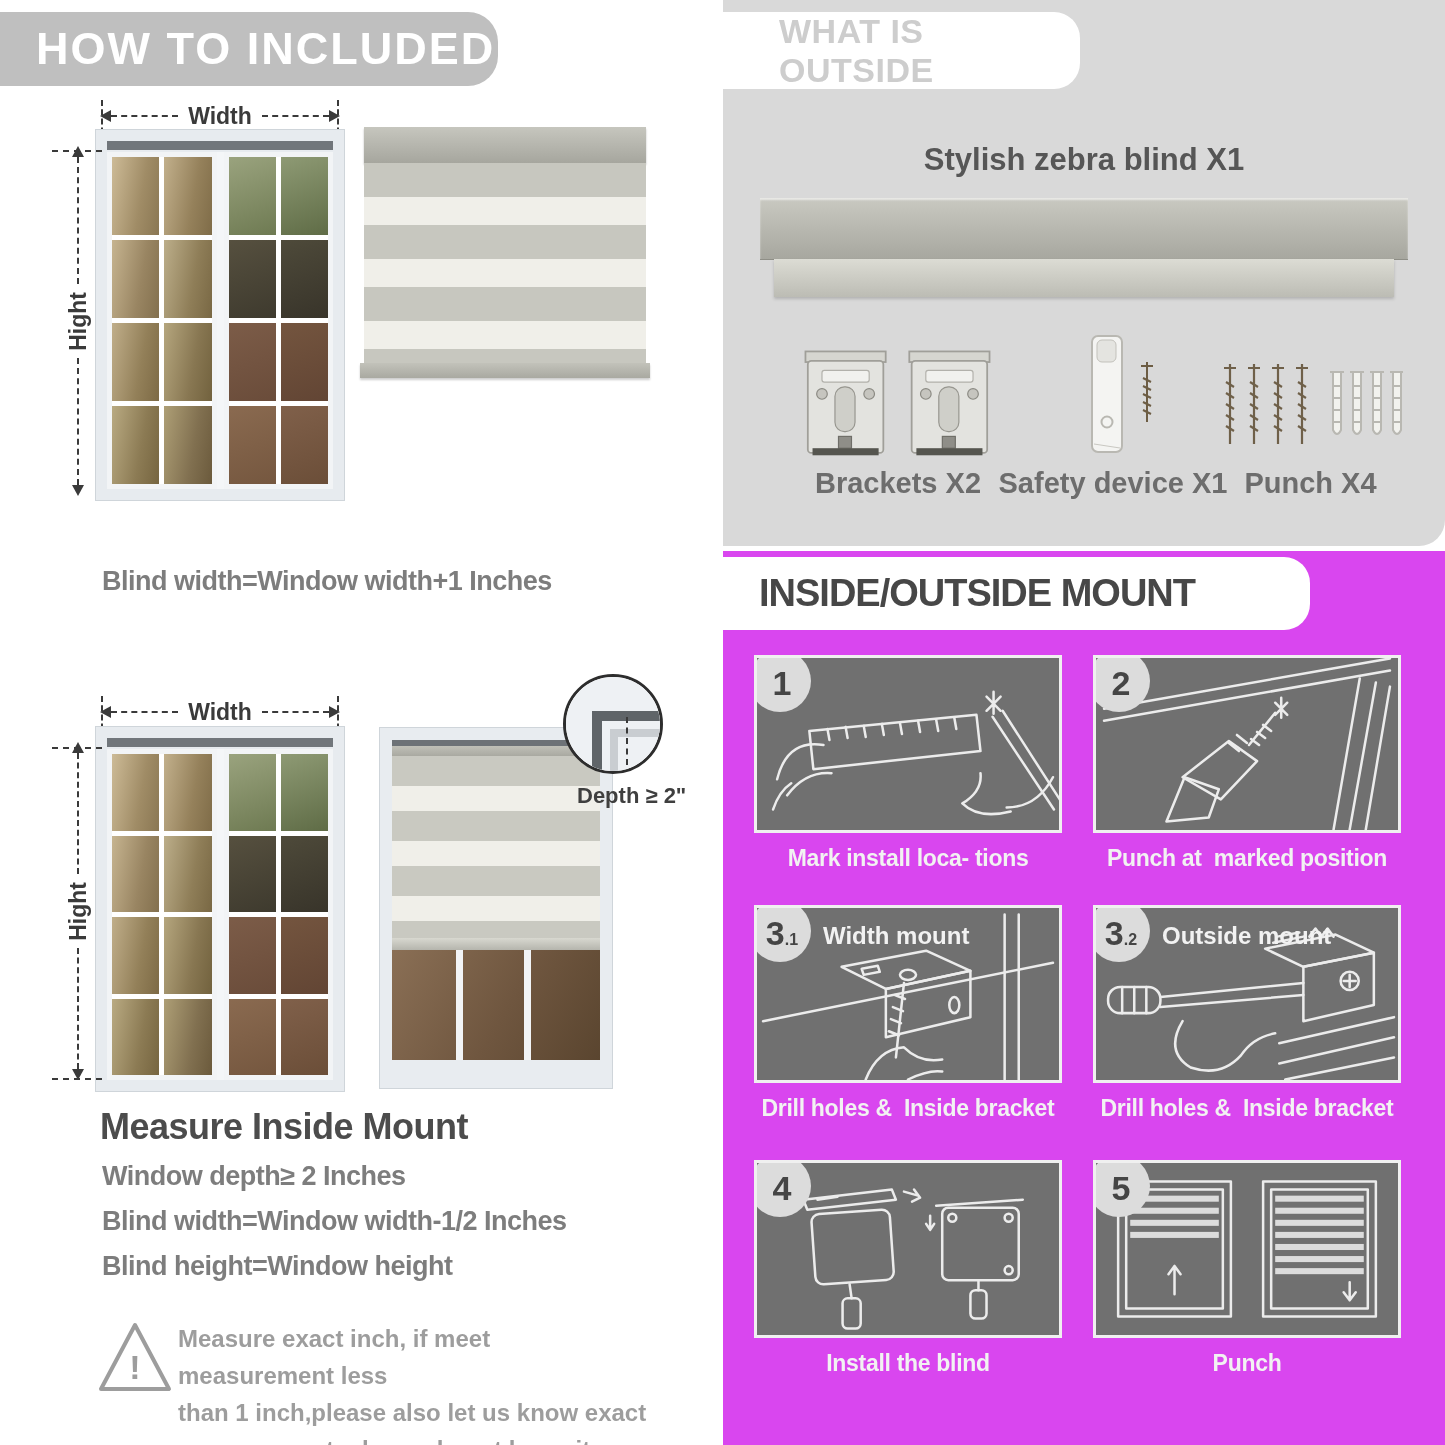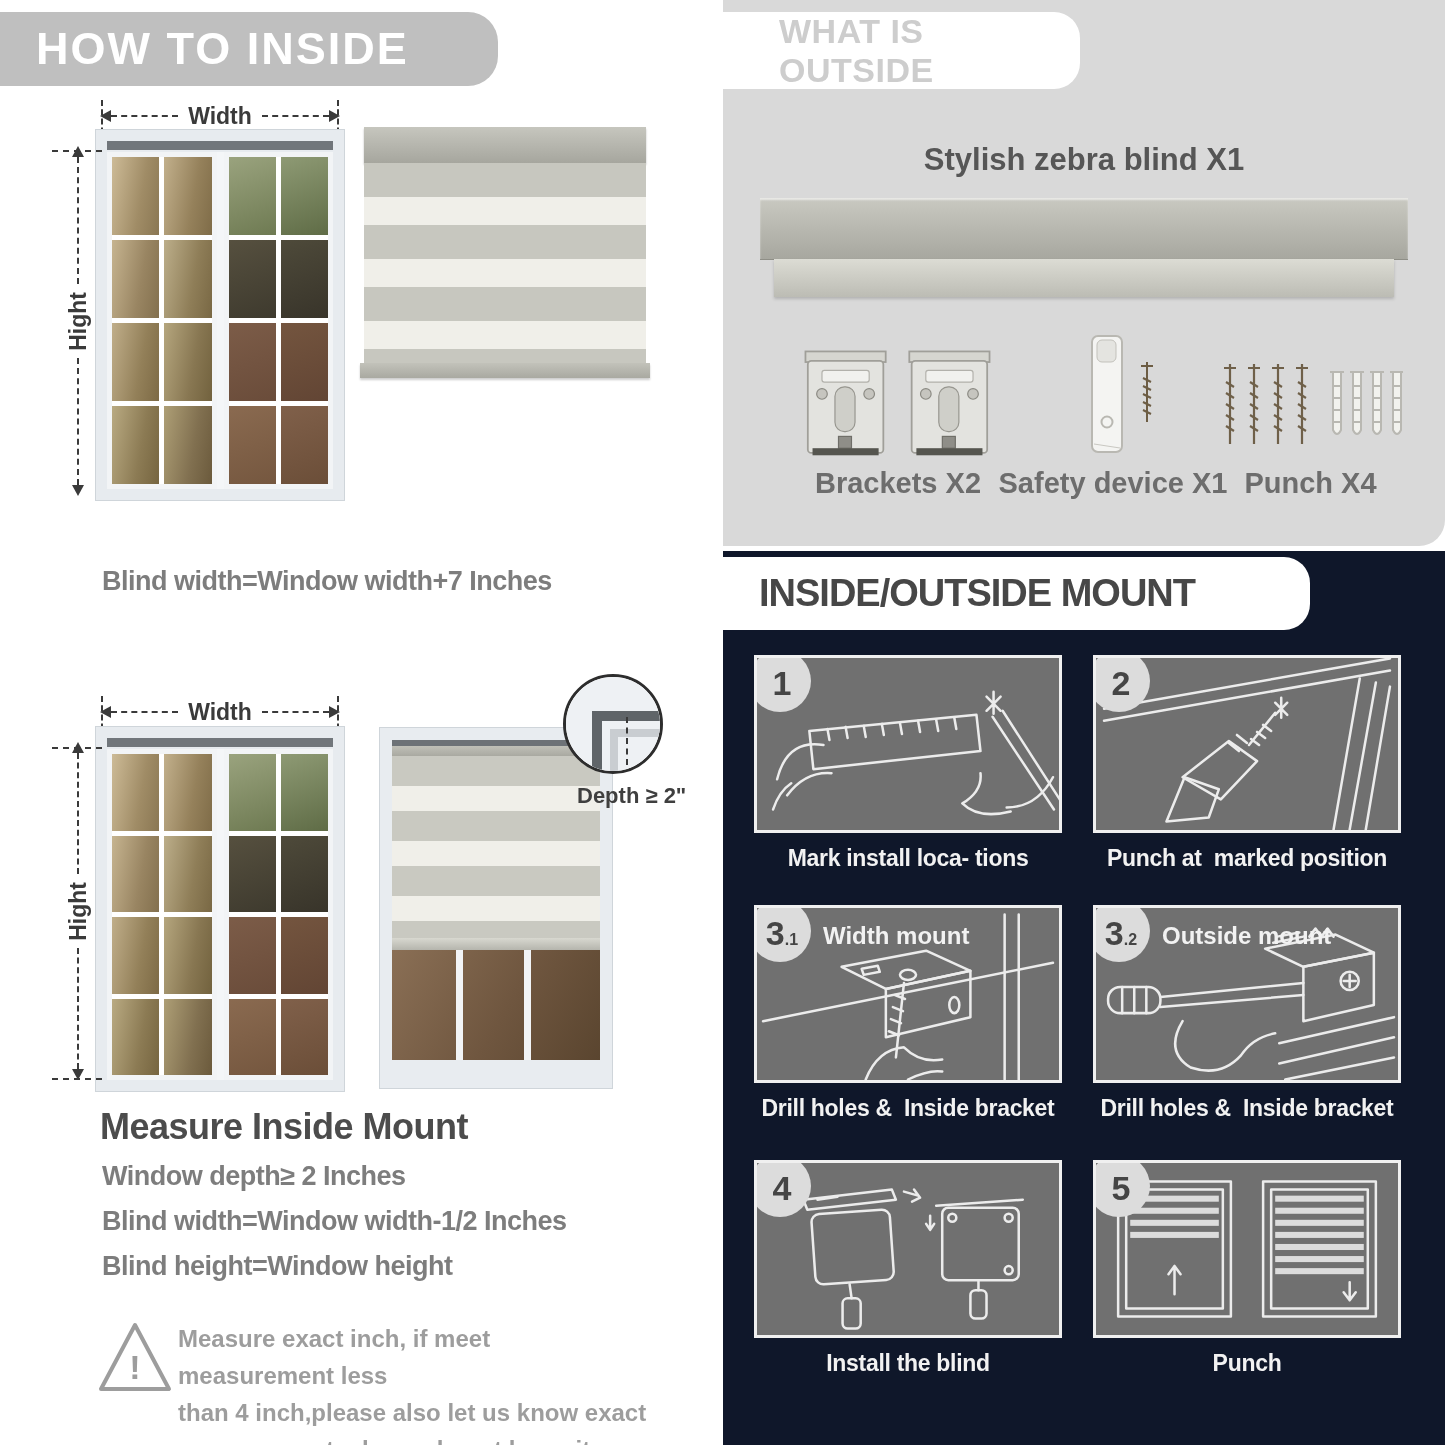--- a/index.html
+++ b/index.html
@@ -86,21 +86,21 @@
   .pill-included{left:0;top:12px;width:357px;height:77px;padding-left:56px;}
   .pill-included span{font-size:34px;font-weight:bold;color:#cdcdcd;letter-spacing:0.5px;}
   .product-lab{left:0;top:142px;width:722px;text-align:center;font-size:31px;font-weight:bold;color:#565656;}
   .bar1{left:37px;top:198px;width:648px;height:61px;background:linear-gradient(180deg,#c9c9c1,#a7a79f);
         box-shadow:0 1px 0 #8f8f87, inset 0 2px 2px rgba(255,255,255,.6);}
   .bar2{left:51px;top:259px;width:620px;height:38px;background:linear-gradient(180deg,#dcdcd4,#bcbcb4);
         box-shadow:0 2px 3px rgba(0,0,0,.18);}
   .comp-lab{font-size:29px;font-weight:bold;color:#6d6d6d;text-align:center;}
 
   
-  .panel-mount{left:723px;top:551px;width:722px;height:894px;background:#0f172a;}
+  .panel-mount{left:723px;top:551px;width:722px;height:894px;background:#d946ef;}
   .pill-mount{left:0;top:6px;width:587px;height:73px;padding-left:36px;}
   .pill-mount span{font-size:38px;font-weight:bold;color:#474747;letter-spacing:-1px;}
   .cell{position:absolute;width:308px;}
   .tile{position:relative;width:308px;height:178px;background:#707070;border:3px solid #f0f0f0;
         box-sizing:border-box;overflow:hidden;}
   .tile svg.art{position:absolute;inset:0;width:100%;height:100%;}
   .badge{position:absolute;top:-8px;left:-8px;width:62px;height:62px;border-radius:50%;background:#dcdcdc;
          display:flex;align-items:center;justify-content:center;}
   .badge .b-main{font-size:34px;font-weight:bold;color:#454545;padding-top:4px;padding-left:4px;}
   .badge .b-sub{font-size:16px;font-weight:bold;color:#454545;padding-top:18px;}
@@ -108,21 +108,21 @@
   .caption{margin-top:12px;font-size:23px;font-weight:bold;color:#f2f2f2;letter-spacing:-0.3px;white-space:pre-wrap;text-align:center;}
 
   .lineart{stroke:#ececec;fill:none;stroke-width:2.5;stroke-linecap:round;stroke-linejoin:round;}
 </style>
 </head>
 <body>
 
 <div class="page">
 
   <div class="abs band-left">
-    <span>HOW TO INSIDE</span>
+    <span>HOW TO INCLUDED</span>
   </div>
 
   <div class="abs harrow" style="left:100px;top:104px;width:240px;">
     <div class="tri-l"></div>
     <div class="dash"></div>
     <div class="lab">Width</div>
     <div class="dash"></div>
     <div class="tri-r"></div>
   </div>
   <div class="abs vtick" style="left:101px;top:100px;height:52px;"></div>
@@ -162,21 +162,21 @@
     <div class="dash"></div>
     <div class="tri-d"></div>
   </div>
 
   <div class="abs blind" style="left:364px;top:127px;width:282px;">
     <div class="rail"></div>
     <div class="body"></div>
     <div class="brail"></div>
   </div>
 
-  <div class="abs formula" style="left:102px;top:566px;">Blind width=Window width+7 Inches</div>
+  <div class="abs formula" style="left:102px;top:566px;">Blind width=Window width+1 Inches</div>
 
   <div class="abs harrow" style="left:100px;top:700px;width:240px;">
     <div class="tri-l"></div>
     <div class="dash"></div>
     <div class="lab">Width</div>
     <div class="dash"></div>
     <div class="tri-r"></div>
   </div>
   <div class="abs vtick" style="left:101px;top:696px;height:52px;"></div>
   <div class="abs vtick" style="left:337px;top:696px;height:52px;"></div>
@@ -242,21 +242,21 @@
   <div class="abs formula" style="left:102px;top:1161px;">Window depth≥ 2 Inches</div>
   <div class="abs formula" style="left:102px;top:1206px;">Blind width=Window width-1/2 Inches</div>
   <div class="abs formula" style="left:102px;top:1251px;">Blind height=Window height</div>
 
   <svg class="abs" style="left:95px;top:1317px;" width="80" height="82" viewBox="0 0 80 82">
     <path d="M40 8 L74 72 L6 72 Z" fill="none" stroke="#9d9d9d" stroke-width="4" stroke-linejoin="round"></path>
     <text x="40" y="62" text-anchor="middle" font-size="34" font-weight="bold" fill="#9d9d9d" font-family="Liberation Sans, sans-serif">!</text>
   </svg>
   <div class="abs warn-text" style="left:178px;top:1320px;width:470px;">
     <div>Measure exact inch, if meet measurement less</div>
-    <div>than 4 inch,please also let us know exact</div>
+    <div>than 1 inch,please also let us know exact</div>
     <div>measurement, please do not leave it</div>
   </div>
 
   <div class="abs panel-included">
     <div class="abs pill pill-included">
       <span>WHAT IS OUTSIDE</span>
     </div>
     <div class="abs product-lab">Stylish zebra blind X1</div>
 
     <div class="abs bar1"></div>

